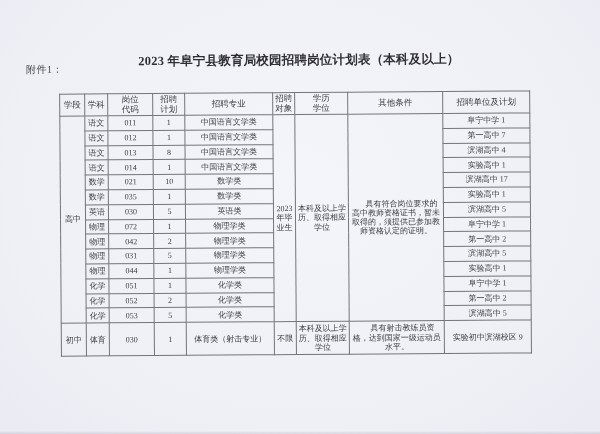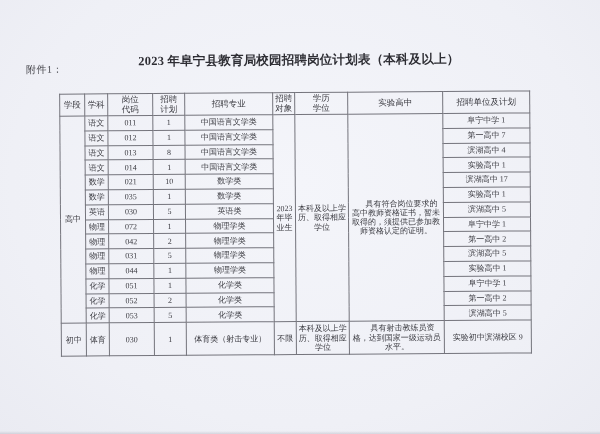--- a/index.html
+++ b/index.html
@@ -72,21 +72,21 @@
         <th>学科</th>
         <th>岗位
 代码</th>
         <th>招聘
 计划</th>
         <th>招聘专业</th>
         <th>招聘
 对象</th>
         <th>学历
 学位</th>
-        <th>实验高中</th>
+        <th>其他条件</th>
         <th>招聘单位及计划</th>
       </tr>
     </thead>
     <tbody>
       <tr>
         <td rowspan="14">高中</td>
         <td>语文</td>
         <td>011</td>
         <td>1</td>
         <td>中国语言文学类</td>

